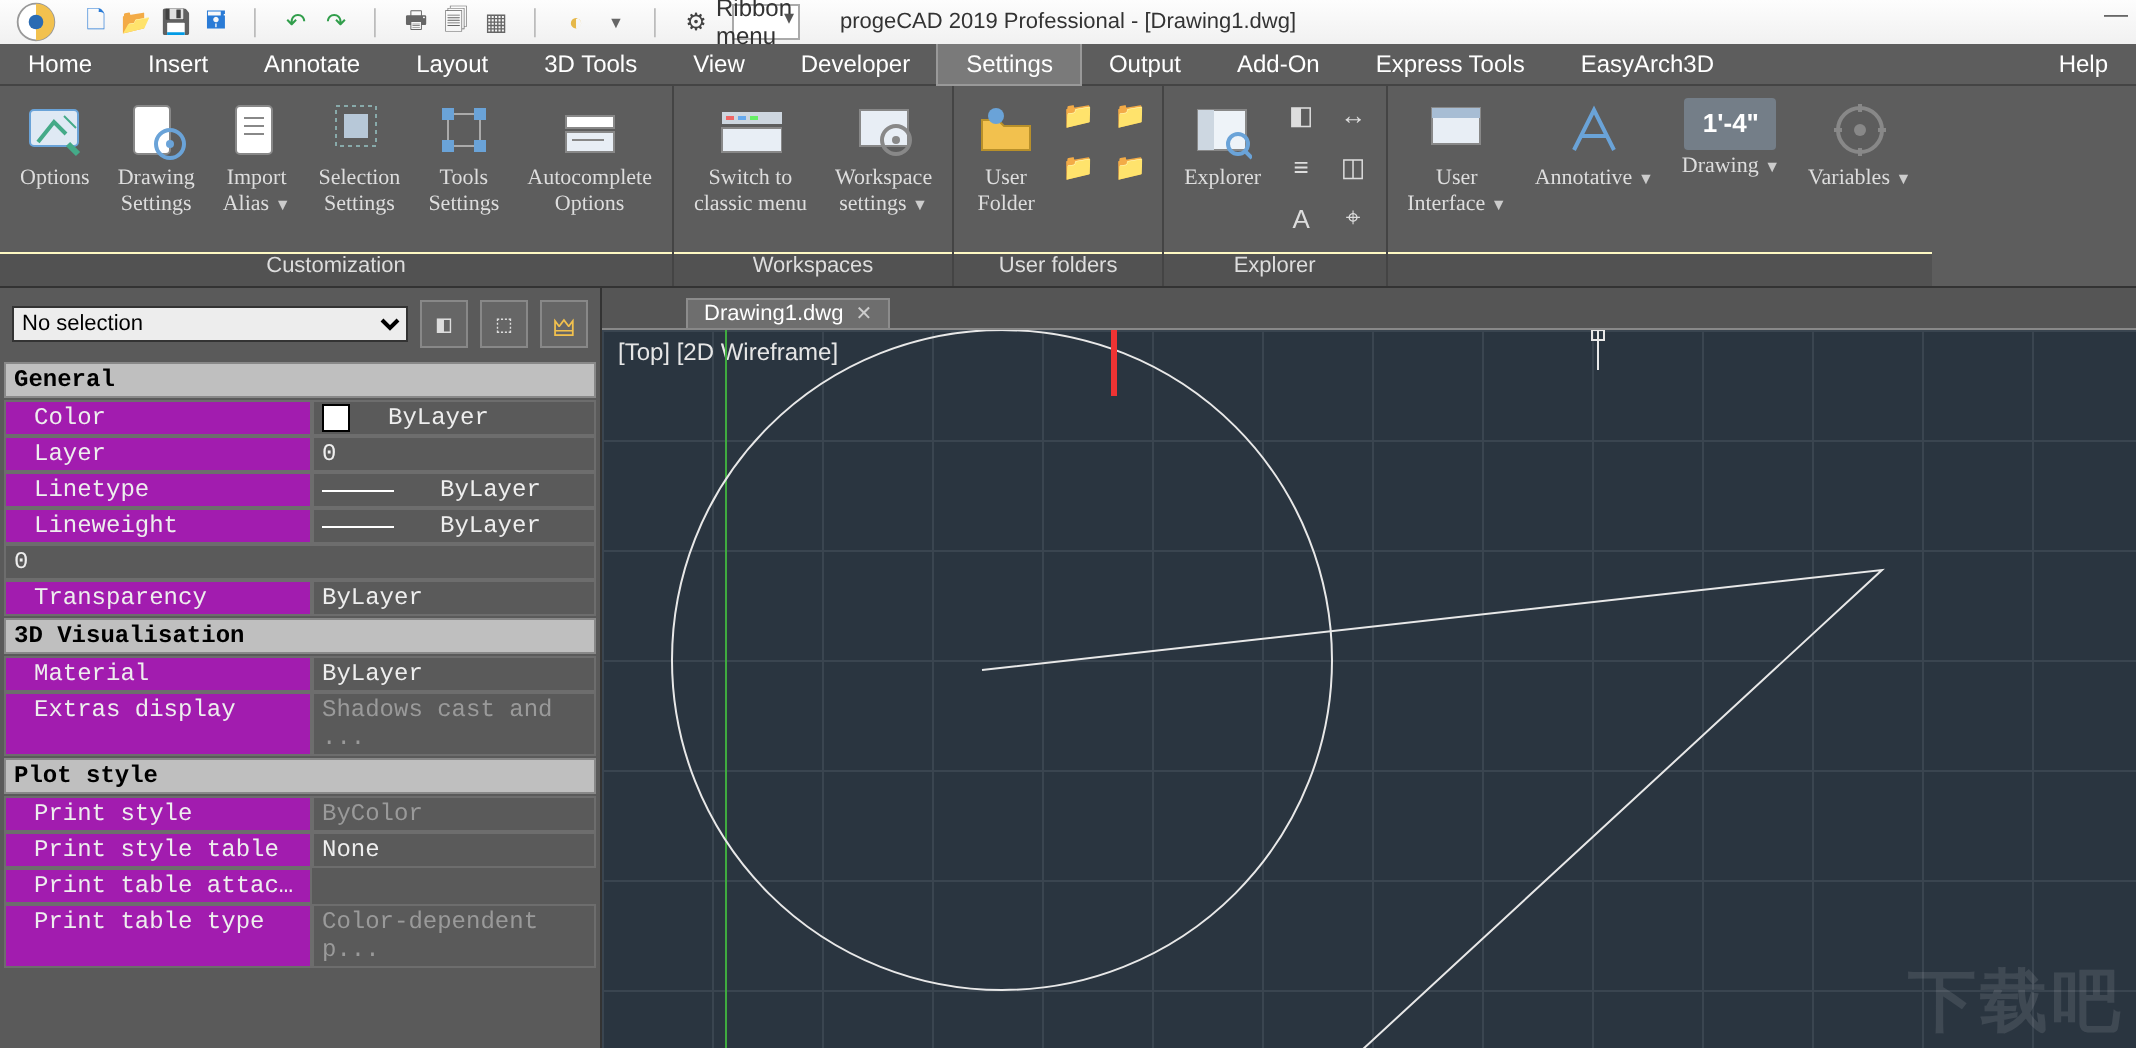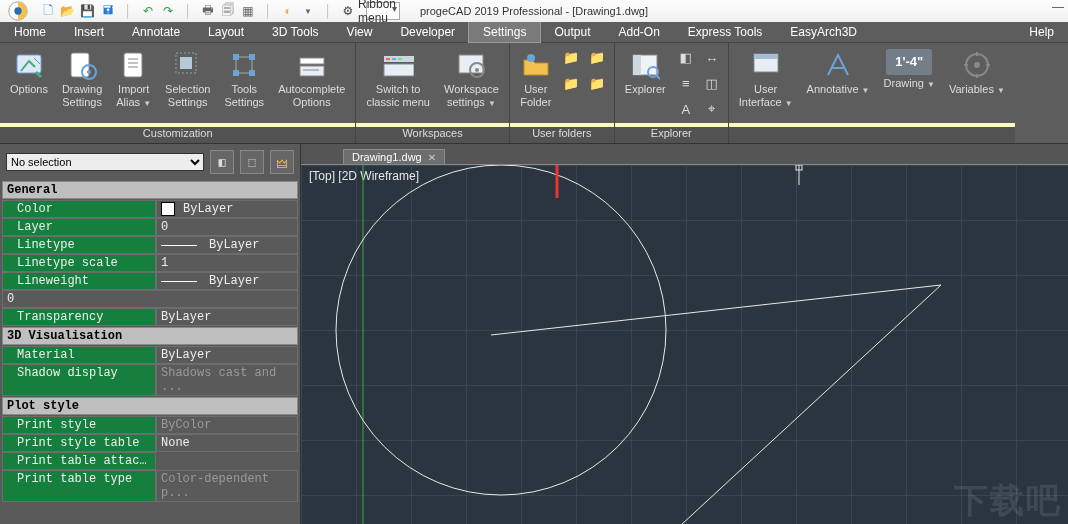--- a/index.html
+++ b/index.html
@@ -10,37 +10,37 @@
 .titlebar .ribbon-select{border:1px solid #aaa;height:16px;font-size:11px;padding:0 14px 0 2px;background:#fff;margin-left:6px;display:flex;align-items:center;position:relative;}
 .titlebar .ribbon-select:after{content:"▾";position:absolute;right:2px;top:0;font-size:10px;color:#555;}
 .titlebar .title{position:absolute;left:0;right:0;text-align:center;pointer-events:none;}
 .titlebar .winbtns{position:absolute;right:4px;top:0;display:flex;gap:14px;font-size:12px;color:#555;}
 .menubar{height:20px;background:#5d5d5d;display:flex;align-items:stretch;border-bottom:1px solid #444;}
 .menubar .mi{padding:0 14px;display:flex;align-items:center;color:#fff;cursor:default;}
 .menubar .mi.active{background:#7a7a7a;outline:1px solid #999;}
 .ribbon{height:100px;background:#5d5d5d;display:flex;align-items:stretch;border-bottom:1px solid #333;}
 .panel{display:flex;flex-direction:column;border-right:1px solid #444;}
 .panel .body{flex:1;display:flex;align-items:flex-start;padding:4px 6px 0;gap:6px;}
-.panel .label{height:16px;text-align:center;font-size:11px;color:#ddd;background:#525252;border-top:4px solid #fef9c3;}
+.panel .label{height:16px;text-align:center;font-size:11px;color:#ddd;background:#525252;border-top:1px solid #fef9c3;}
 .btn{display:flex;flex-direction:column;align-items:center;gap:2px;padding:2px 4px;text-align:center;line-height:1.15;}
 .btn .ic{width:32px;height:32px;display:flex;align-items:center;justify-content:center;}
-.btn .lbl{font-size:11px;}
+.btn .lbl{font-size:11px;font-family:Liberation Serif, serif;}
 .btn .drop{font-size:8px;color:#ccc;}
 .smallcol{display:flex;flex-direction:column;gap:6px;align-items:center;}
 .smallcol span{width:20px;height:20px;display:inline-flex;align-items:center;justify-content:center;font-size:13px;}
 .main{display:flex;height:calc(524px - 22px - 20px - 100px);}
 .proppanel{width:300px;background:#5a5a5a;border-right:1px solid #333;display:flex;flex-direction:column;font-family:"Courier New",monospace;font-size:12px;}
 .proppanel .hdr{background:#6b6b6b;color:#fff;padding:2px 6px;font-weight:bold;border-bottom:1px solid #444;}
 .proppanel .toolbar{display:flex;align-items:center;padding:6px;gap:6px;background:#5a5a5a;}
 .proppanel select{flex:1;background:#ededed;border:1px solid #333;height:18px;font-size:11px;}
 .proppanel .tb-btn{width:22px;height:22px;border:1px solid #888;background:#666;display:inline-flex;align-items:center;justify-content:center;font-size:12px;}
 .propsect{background:#bfbfbf;color:#000;font-weight:bold;padding:1px 4px;border:1px solid #888;margin:1px 2px;}
 .proprow{display:flex;margin:0 2px;}
-.proprow .k{width:134px;padding:1px 4px 1px 14px;color:#eee;border:1px solid #6d6d6d;background:#15803d;}
-.proprow .v{flex:1;padding:1px 4px;color:#eee;border:1px solid #6d6d6d;background:#5a5a5a;display:flex;align-items:center;gap:8px;}
+.proprow .k{width:134px;padding:1px 4px 1px 14px;color:#eee;border:1px solid #6d6d6d;background:#a21caf;}
+.proprow .v{flex:1;padding:1px 4px;color:#eee;border:1px solid #6d6d6d;background:#5a5a5a;display:flex;align-items:center;gap:19px;}
 .proprow .v.dim{color:#9a9a9a;}
 .swatch{width:12px;height:12px;border:1px solid #000;background:#fff;display:inline-block;}
 .linesample{display:inline-block;width:36px;border-top:1px solid #fff;margin-right:4px;}
 .canvaspane{flex:1;display:flex;flex-direction:column;background:#555;}
 .tabstrip{height:20px;background:#555;display:flex;align-items:flex-end;padding-left:42px;}
 .tabstrip .tab{background:#6e6e6e;border:1px solid #8c8c8c;border-bottom:none;padding:1px 8px;font-size:11px;color:#fff;display:flex;align-items:center;gap:6px;}
 .tabstrip .tab .x{font-size:10px;color:#ccc;}
 .canvas{flex:1;position:relative;background:#2a3540;overflow:hidden;border-top:1px solid #888;}
 .canvas .gridline{position:absolute;background:#3a4550;}
 .canvas .viewlabel{position:absolute;left:8px;top:4px;color:#e6e6e6;font-size:12px;}
@@ -330,26 +330,20 @@
             </div>
           </div>
           <div class="proprow">
             <div class="k">Linetype</div>
             <div class="v">
               <span class="linesample"></span>
               <span>ByLayer</span>
             </div>
           </div>
           <div class="proprow">
-            <div class="k">Linetype scale</div>
-            <div class="v">
-              <span>1</span>
-            </div>
-          </div>
-          <div class="proprow">
             <div class="k">Lineweight</div>
             <div class="v">
               <span class="linesample"></span>
               <span>ByLayer</span>
             </div>
           </div>
           <div class="proprow">
             <div class="v">
               <span>0</span>
             </div>
@@ -361,21 +355,21 @@
             </div>
           </div>
           <div class="propsect">3D Visualisation</div>
           <div class="proprow">
             <div class="k">Material</div>
             <div class="v">
               <span>ByLayer</span>
             </div>
           </div>
           <div class="proprow">
-            <div class="k">Shadow display</div>
+            <div class="k">Extras display</div>
             <div class="v dim">
               <span>Shadows cast and ...</span>
             </div>
           </div>
           <div class="propsect">Plot style</div>
           <div class="proprow">
             <div class="k">Print style</div>
             <div class="v dim">
               <span>ByColor</span>
             </div>

